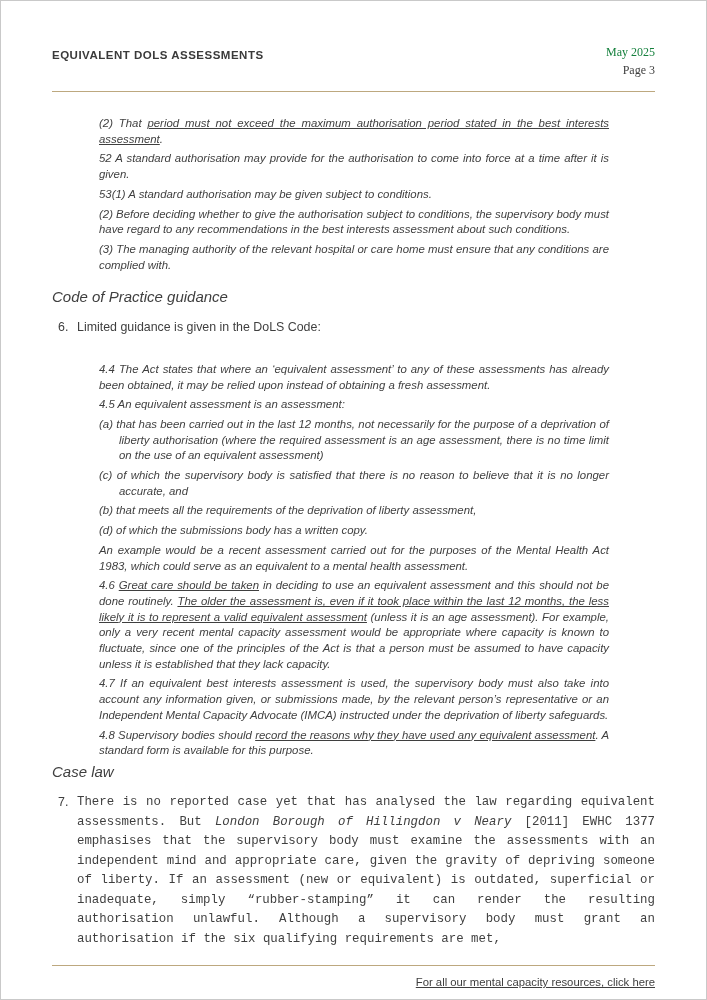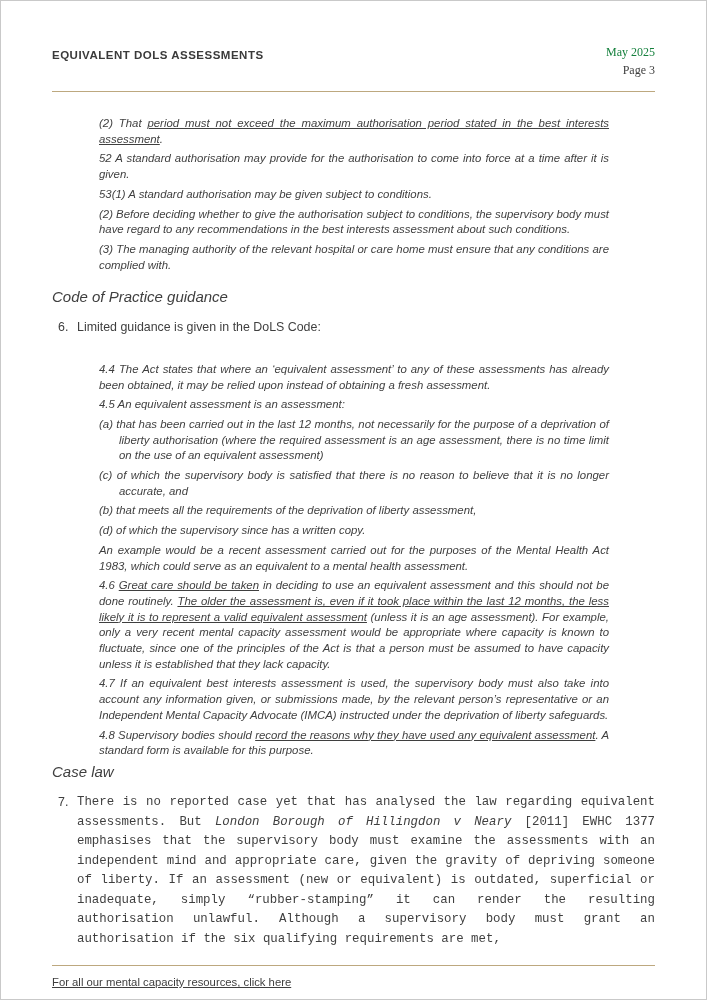--- a/index.html
+++ b/index.html
@@ -52,21 +52,21 @@
     font-size: 12.4px;
     line-height: 19.5px;
   }
   .num { flex: 0 0 auto; width: 19px; margin-left: 6px; }
   .item-text { margin: 0; flex: 1; }
   .justify { text-align: justify; font-family: Liberation Mono, monospace; }
   .quote2 { margin-top: 24px; }
   .casegap { margin-top: 0; }
   
   .page-footer { position: absolute; left: 51px; right: 51px; bottom: 9px; }
-  .footer-link-wrap { text-align: left; padding-top: 6px; }
+  .footer-link-wrap { text-align: right; padding-top: 6px; }
   .footer-link {
     color: #3e3e3e;
     font-size: 11.3px;
     text-decoration: underline;
     cursor: pointer;
   }
 </style>
 </head>
 <body>
 
@@ -99,21 +99,21 @@
       <span class="num">6.</span>
       <p class="item-text"><span>Limited guidance is given in the DoLS Code:</span></p>
     </div>
 
     <section class="quote quote2">
       <p class="qp"><span>4.4 The Act states that where an ‘equivalent assessment’ to any of these assessments has already been obtained, it may be relied upon instead of obtaining a fresh assessment.</span></p>
       <p class="qp"><span>4.5 An equivalent assessment is an assessment:</span></p>
       <p class="qp hang"><span>(a) that has been carried out in the last 12 months, not necessarily for the purpose of a deprivation of liberty authorisation (where the required assessment is an age assessment, there is no time limit on the use of an equivalent assessment)</span></p>
       <p class="qp hang"><span>(c) of which the supervisory body is satisfied that there is no reason to believe that it is no longer accurate, and</span></p>
       <p class="qp hang"><span>(b) that meets all the requirements of the deprivation of liberty assessment,</span></p>
-      <p class="qp hang"><span>(d) of which the supervisory since has a written copy.</span></p>
+      <p class="qp hang"><span>(d) of which the submissions body has a written copy.</span></p>
       <p class="qp"><span>An example would be a recent assessment carried out for the purposes of the Mental Health Act 1983, which could serve as an equivalent to a mental health assessment.</span></p>
       <p class="qp"><span>4.6 </span><span class="u">Great care should be taken</span><span> in deciding to use an equivalent assessment and this should not be done routinely. </span><span class="u">The older the assessment is, even if it took place within the last 12 months, the less likely it is to represent a valid equivalent assessment</span><span> (unless it is an age assessment). For example, only a very recent mental capacity assessment would be appropriate where capacity is known to fluctuate, since one of the principles of the Act is that a person must be assumed to have capacity unless it is established that they lack capacity.</span></p>
       <p class="qp"><span>4.7 If an equivalent best interests assessment is used, the supervisory body must also take into account any information given, or submissions made, by the relevant person’s representative or an Independent Mental Capacity Advocate (IMCA) instructed under the deprivation of liberty safeguards.</span></p>
       <p class="qp"><span>4.8 Supervisory bodies should </span><span class="u">record the reasons why they have used any equivalent assessment</span><span>. A standard form is available for this purpose.</span></p>
     </section>
 
     <h2 class="subheading casegap">Case law</h2>
 
     <div class="numbered-item">
       <span class="num">7.</span>

